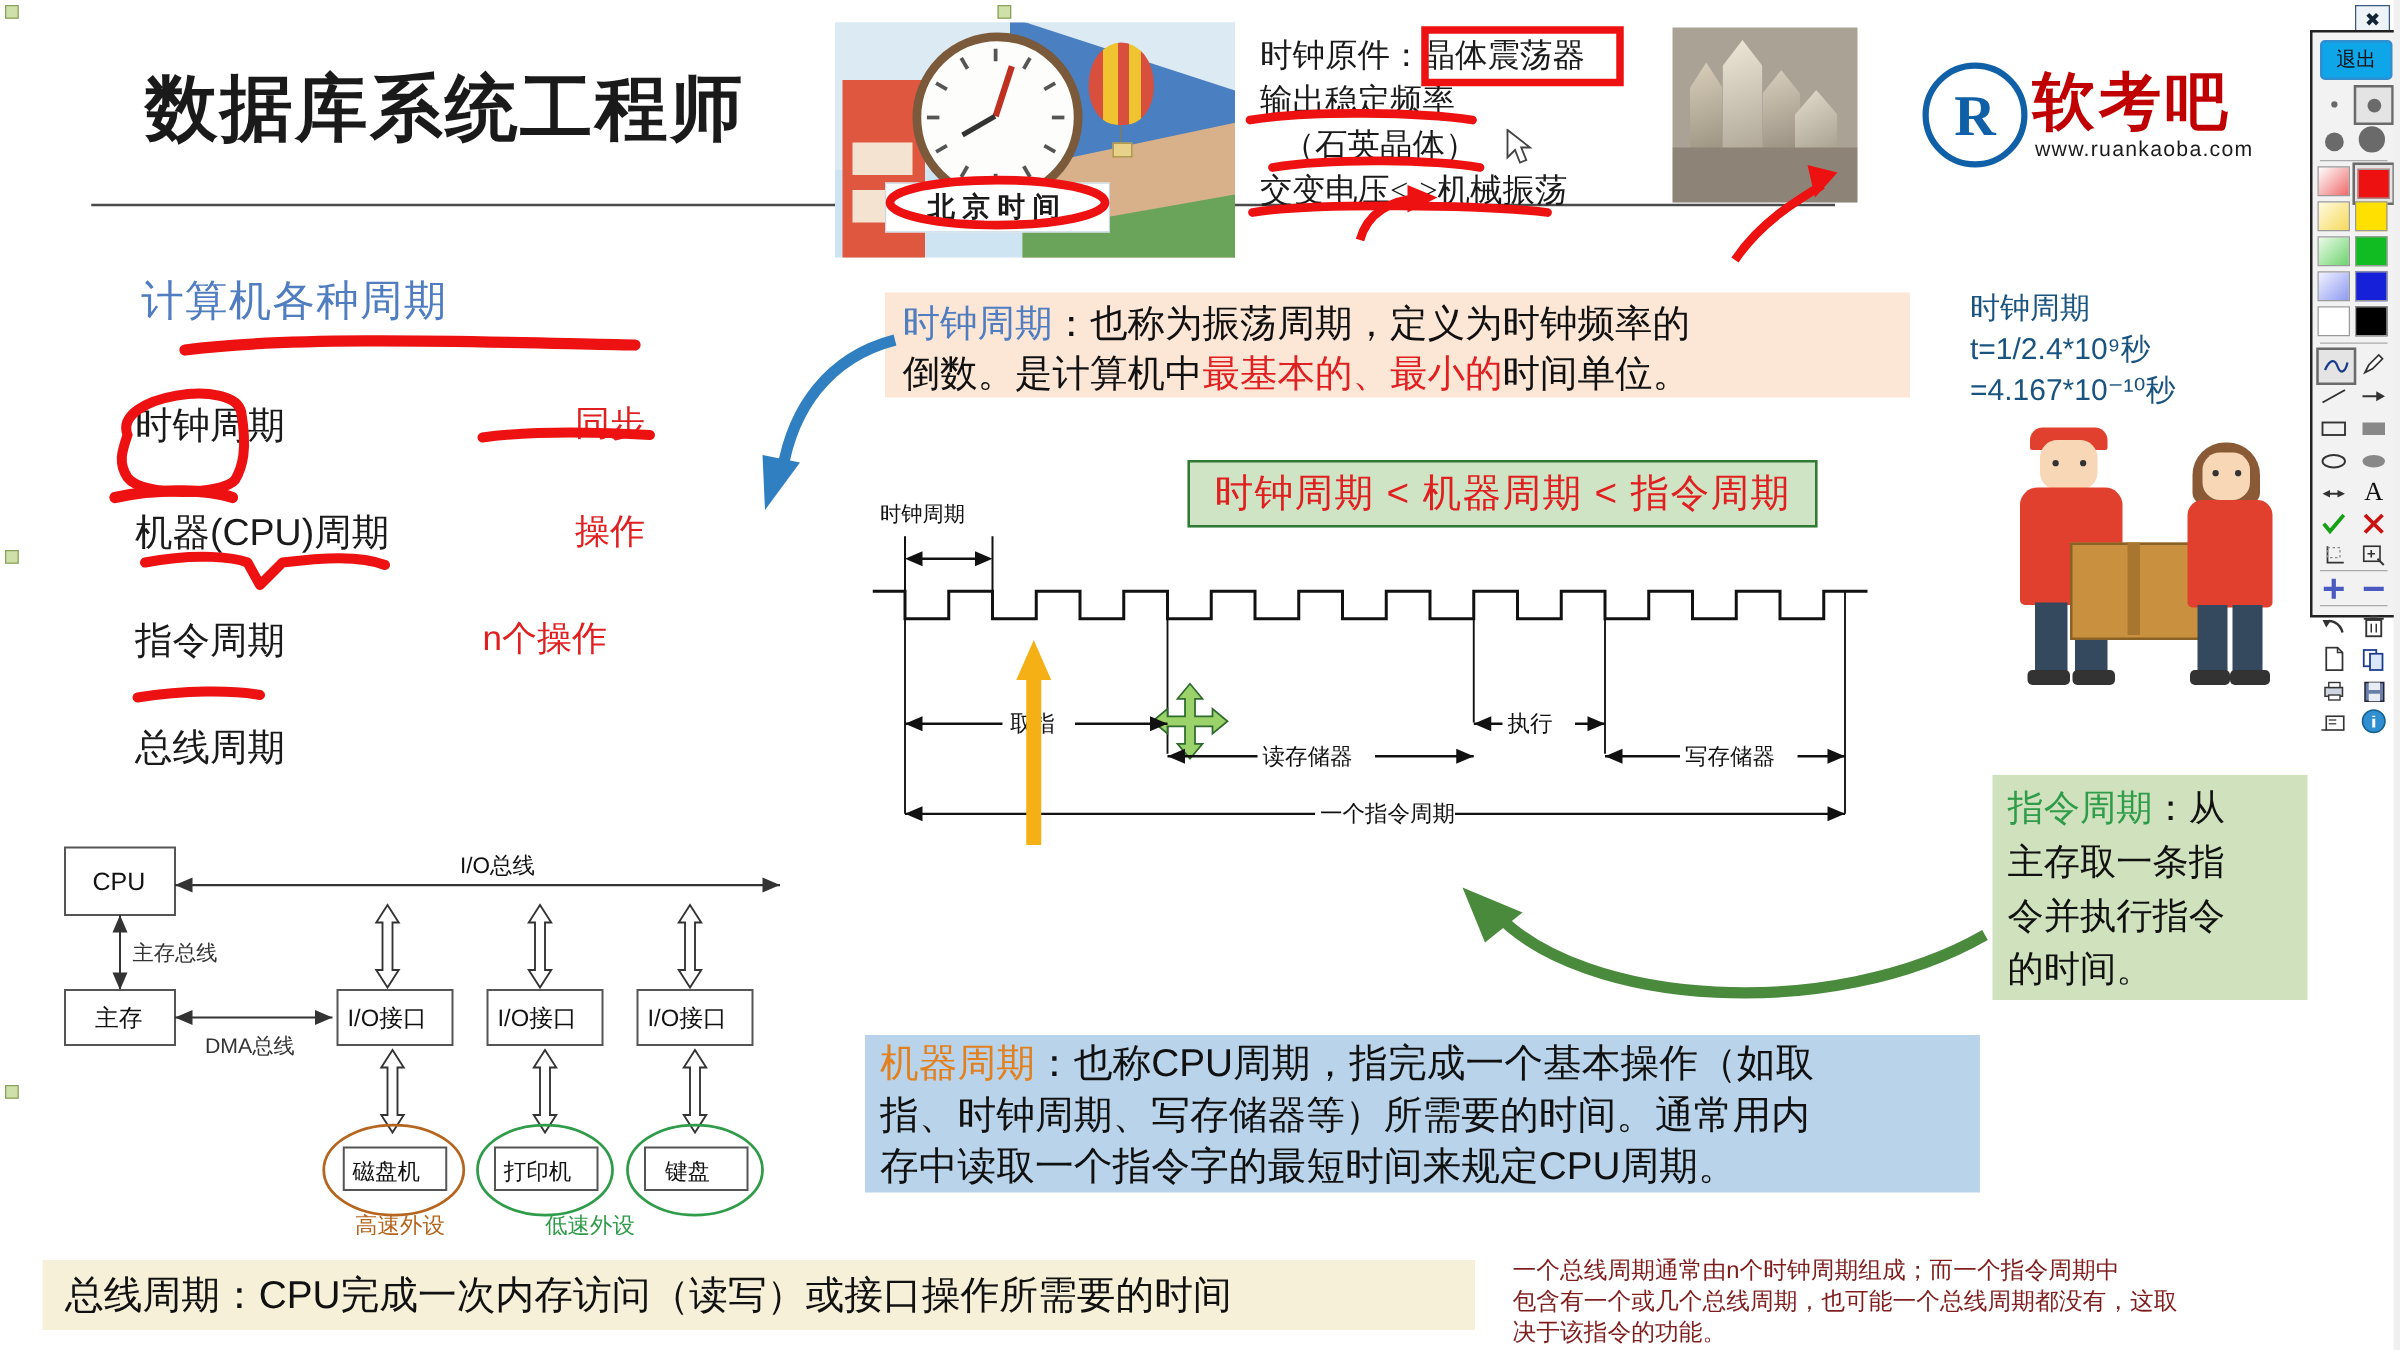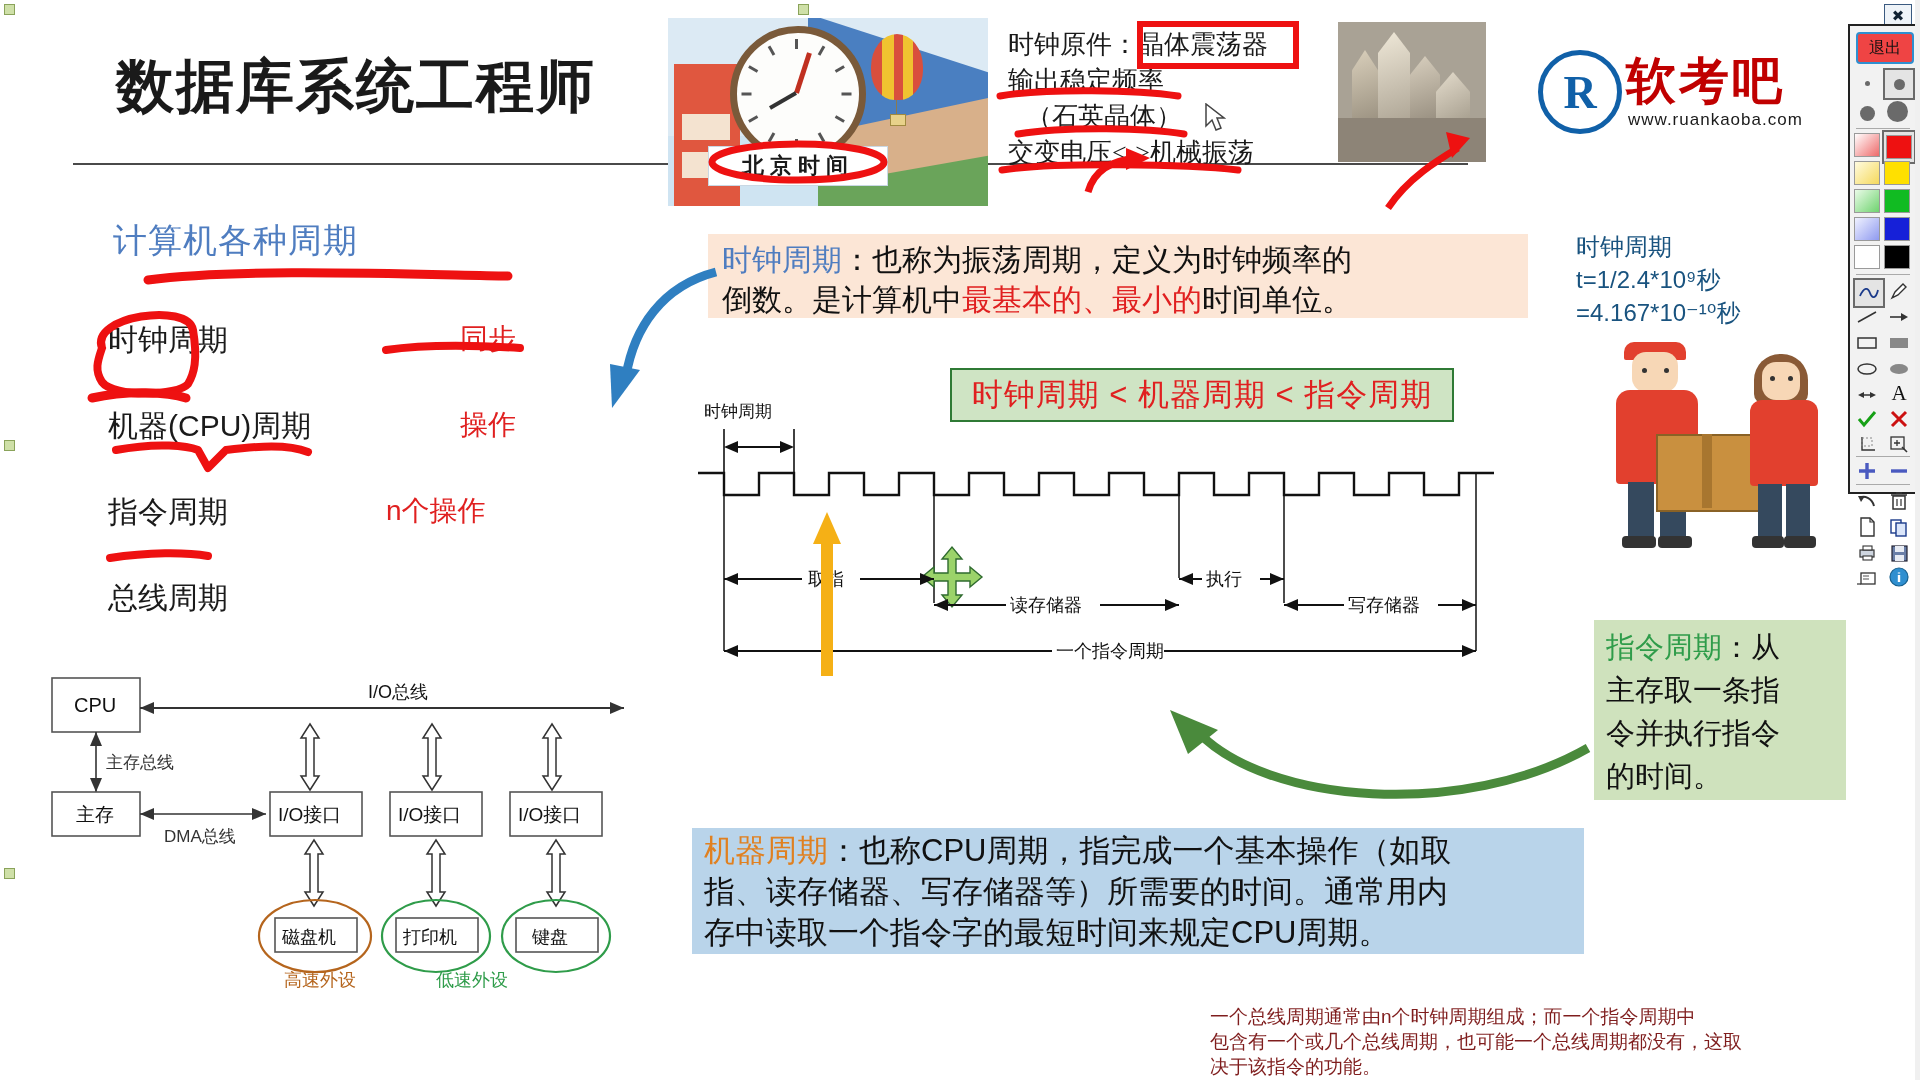--- a/index.html
+++ b/index.html
@@ -89,21 +89,21 @@
   #timing{left:690px;top:395px;width:800px;height:260px;}
 
   
   #iodiag{left:30px;top:660px;width:600px;height:320px;}
 
   
   #toolpanel{left:1848px;top:24px;width:66px;height:466px;background:#f2f2f2;border:2px solid #222;}
   #closebtn{left:1884px;top:4px;width:26px;height:22px;border:1px solid #3a5a80;background:#eef3f8;
             display:flex;align-items:center;justify-content:center;font-size:15px;color:#123;}
   #exitbtn{position:absolute;left:6px;top:6px;width:54px;height:28px;border:2px solid #2f8fd0;border-radius:4px;
-           background:#ef4444;display:flex;align-items:center;justify-content:center;font-size:16px;color:#111;}
+           background:#0ea5e9;display:flex;align-items:center;justify-content:center;font-size:16px;color:#111;}
   .tcell{position:absolute;width:28px;height:26px;display:flex;align-items:center;justify-content:center;}
   .sep{position:absolute;left:6px;width:54px;height:1px;background:#aaa;}
   .dot{border-radius:50%;background:#6a6a6a;}
   .swatch{width:24px;height:22px;border:1px solid #9a9a9a;}
   .selbox{border:2px solid #6a6a6a;background:#e4e4e4;}
 
   
   #vscroll{left:1915px;top:0;width:5px;height:1080px;background:#f0f0f0;}
 </style>
 </head>
@@ -387,24 +387,27 @@
         <text x="480" y="153" font-size="19" font-family="Liberation Sans, sans-serif" fill="#111">I/O接口</text>
         <path d="M518 172 l-9 14 h5 v38 h-5 l9 14 l9 -14 h-5 v-38 h5 z" fill="#fff" stroke="#333" stroke-width="1.5"></path>
         <ellipse cx="518" cy="268" rx="54" ry="36" fill="none" stroke="#2f9c4a" stroke-width="2.2"></ellipse>
         <rect x="478" y="250" width="82" height="34" fill="#fff" stroke="#555" stroke-width="1.6"></rect>
         <text x="494" y="275" font-size="18" font-family="Liberation Sans, sans-serif" fill="#111">键盘</text>
       </g>
     </svg>
 
     <div class="abs" id="machbox">
       <div><span class="org">机器周期</span><span>：也称CPU周期，指完成一个基本操作（如取</span></div>
-      <div>指、读存储器、写存储器等）所需要的时间。通常用内</div>
+      <div>指、时钟周期、写存储器等）所需要的时间。通常用内</div>
       <div>存中读取一个指令字的最短时间来规定CPU周期。</div>
     </div>
 
+    <div class="abs" id="busbox">
+      <span><span class="grn">总线周期</span><span>：CPU完成一次内存访问（读写）或接口操作所需要的时间</span></span>
+    </div>
 
     <div class="abs" id="btmnote">
       <div>一个总线周期通常由n个时钟周期组成；而一个指令周期中</div>
       <div>包含有一个或几个总线周期，也可能一个总线周期都没有，这取</div>
       <div>决于该指令的功能。</div>
     </div>
 
   </div>
 
   <div class="abs" id="closebtn">✖</div>

